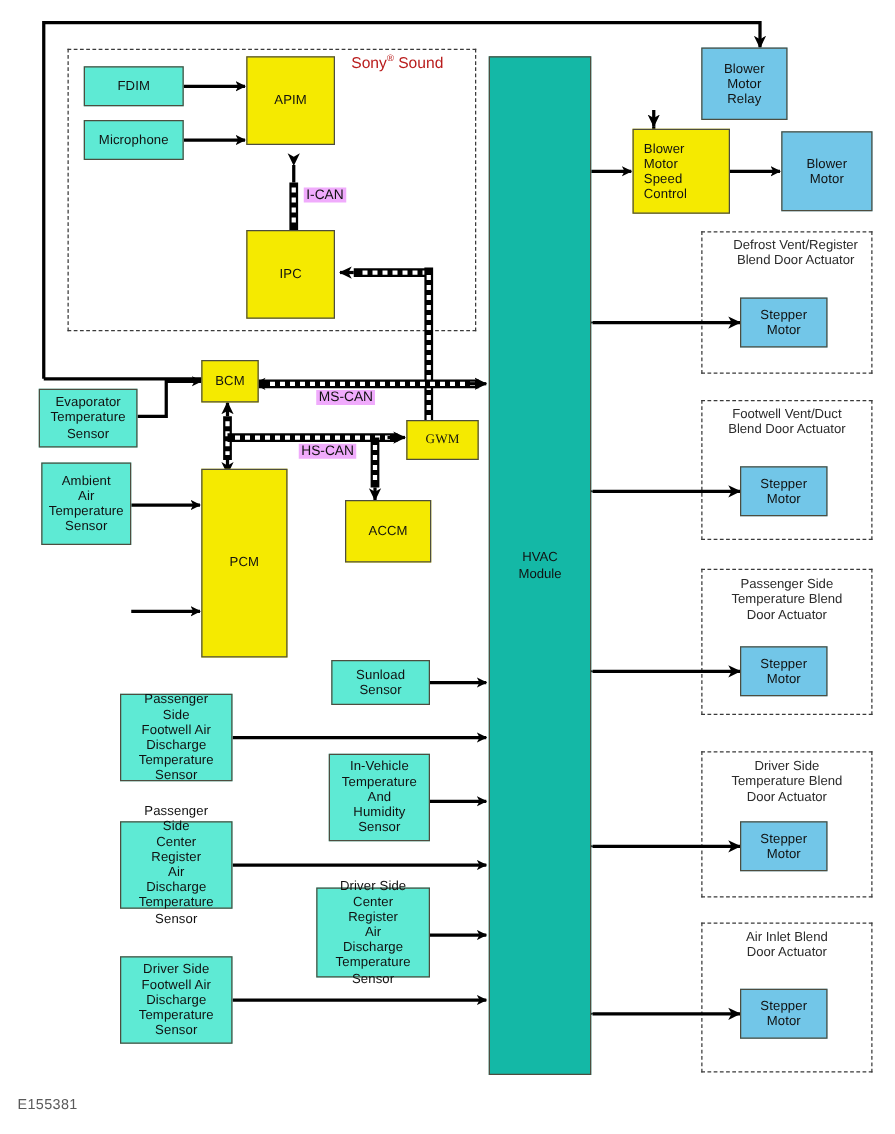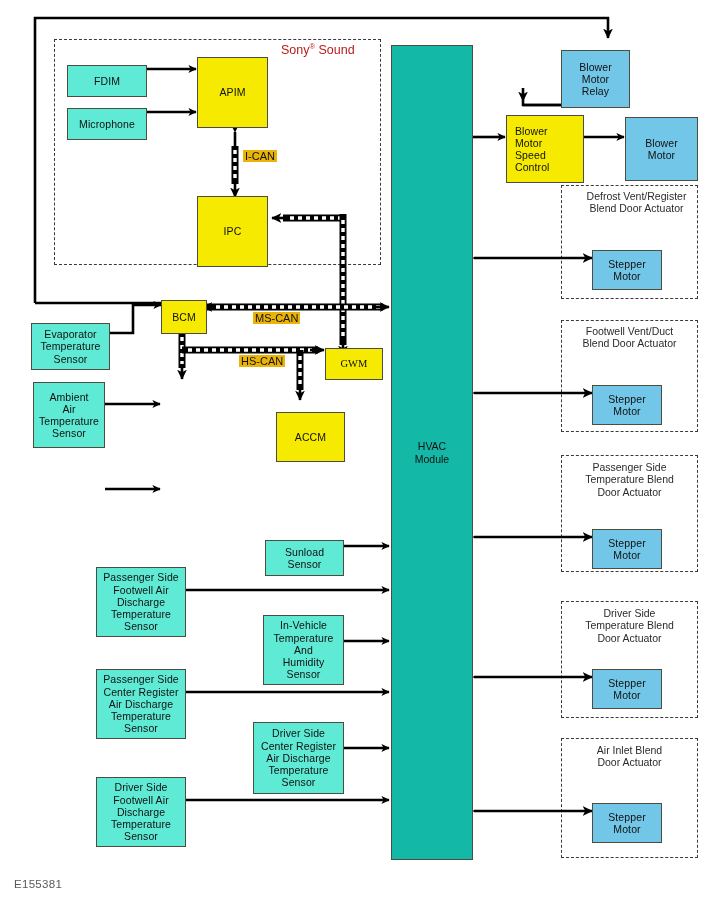--- a/index.html
+++ b/index.html
@@ -20,23 +20,22 @@
     box-sizing:border-box;
     border:1.5px solid #4d4d3f;
     display:flex;
     align-items:center;
     justify-content:center;
     text-align:center;
     font-size:10.5px;
     line-height:12.2px;
     color:#111111;
     letter-spacing:.1px;
-    padding:1px 2px;
+    padding:1px 14px;
     z-index:6;
-    margin-top:12px;
   }
   .green{background:#5eead4;}
   .yellow{background:#f5ea00;}
   .blue{background:#72c6e8;}
 
   
   .spine{
     position:absolute;
     box-sizing:border-box;
     background:#14b8a6;
@@ -77,21 +76,21 @@
     width:716px;height:907px;
     z-index:4;
     pointer-events:none;
   }
 
   .busword{
     position:absolute;
     font-size:11px;
     color:#111;
     z-index:8;
-    background:#eab308;
+    background:#f0abfc;
     padding:0 2px;
     white-space:nowrap;
   }
 
   .figid{
     position:absolute;
     left:14px;top:878px;
     font-size:11.5px;
     color:#5a5a5a;
     letter-spacing:.3px;
@@ -228,20 +227,21 @@
   <div class="busword" style="left:253px;top:312px;">MS-CAN</div>
   <div class="busword" style="left:239px;top:355px;">HS-CAN</div>
 
   <div class="node green" style="left:67px;top:53px;width:80px;height:32px;">FDIM</div>
   <div class="node green" style="left:67px;top:96px;width:80px;height:32px;">Microphone</div>
   <div class="node yellow" style="left:197px;top:184px;width:71px;height:71px;">IPC</div>
   <div class="node yellow" style="left:197px;top:45px;width:71px;height:71px;">APIM</div>
 
   <div class="node yellow" style="left:161px;top:288px;width:46px;height:34px;">BCM</div>
   <div class="node yellow" style="left:325px;top:336px;width:58px;height:32px;font-family:Liberation Serif, serif;">GWM</div>
+  <div class="node yellow" style="left:161px;top:375px;width:69px;height:151px;">PCM</div>
   <div class="node yellow" style="left:276px;top:400px;width:69px;height:50px;">ACCM</div>
 
   <div class="node green multi" style="left:31px;top:311px;width:79px;height:47px;flex-direction:column;">
 
   <span>Evaporator</span>
       <span>Temperature</span>
       <span>Sensor</span>
     </div>
   <div class="node green" style="left:33px;top:370px;width:72px;height:66px;flex-direction:column;">
 

